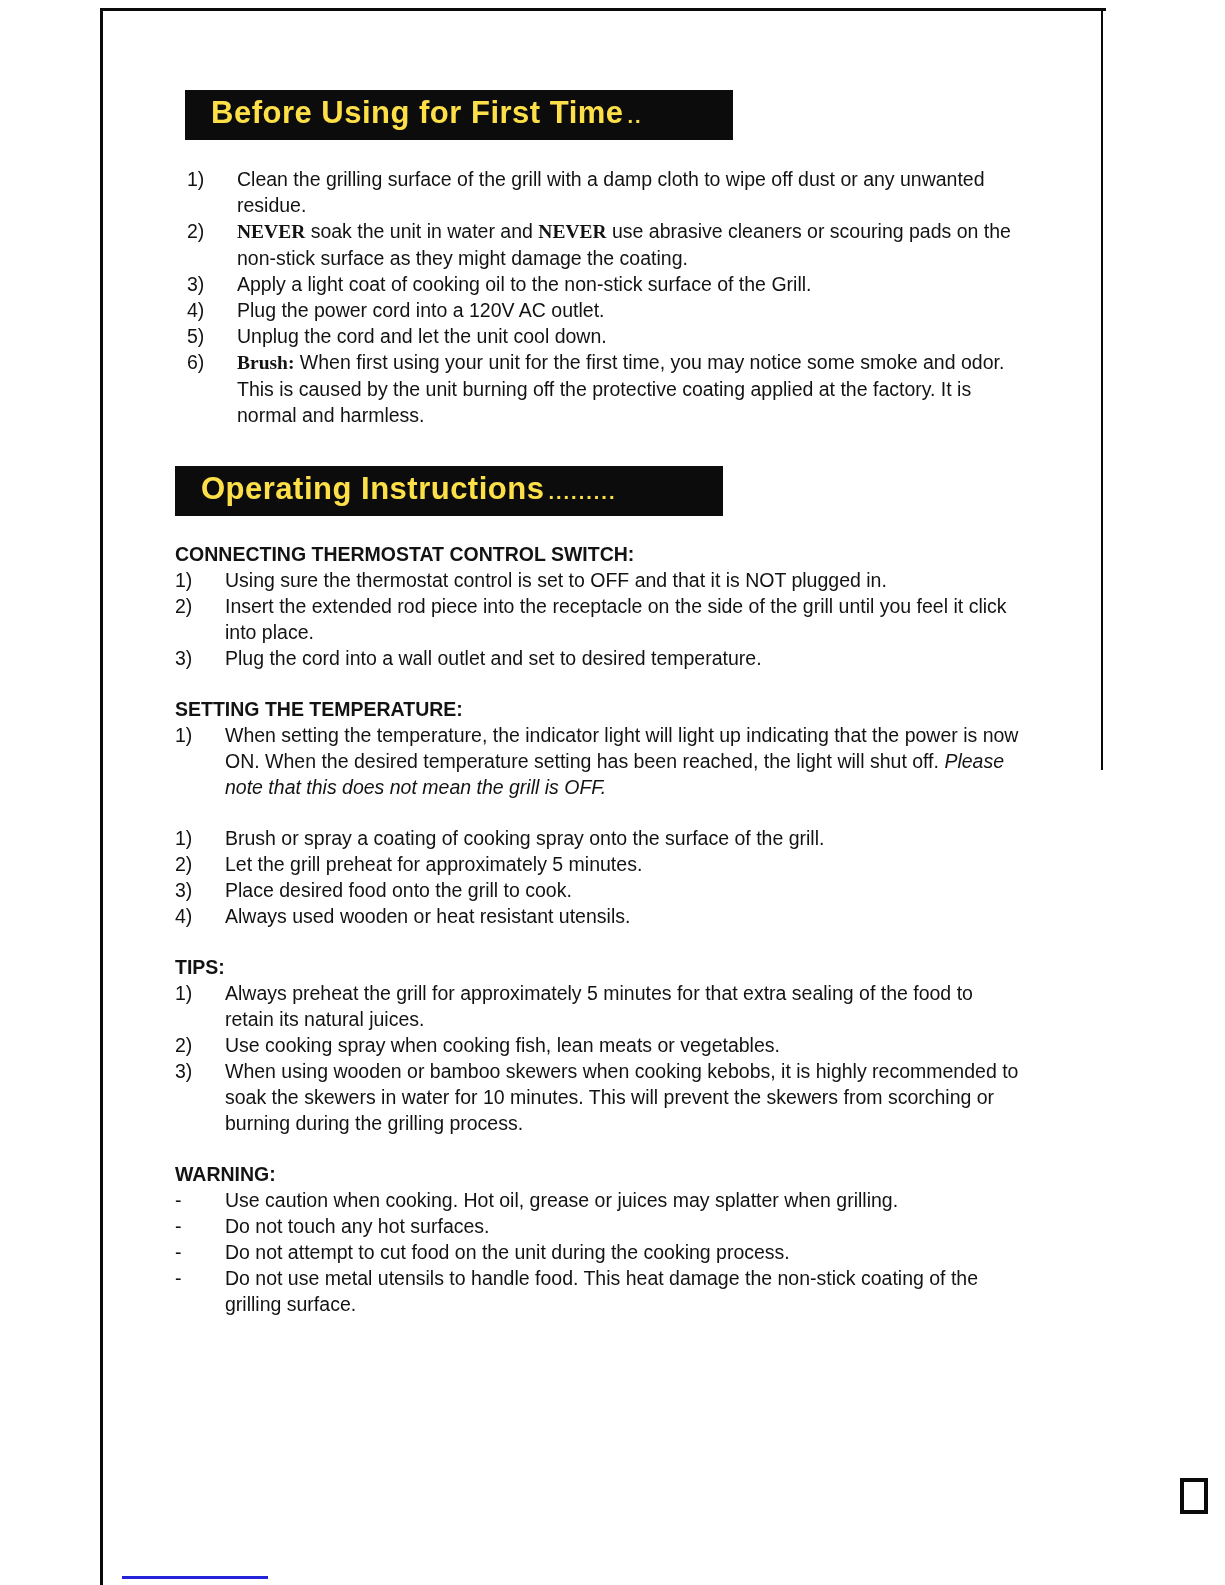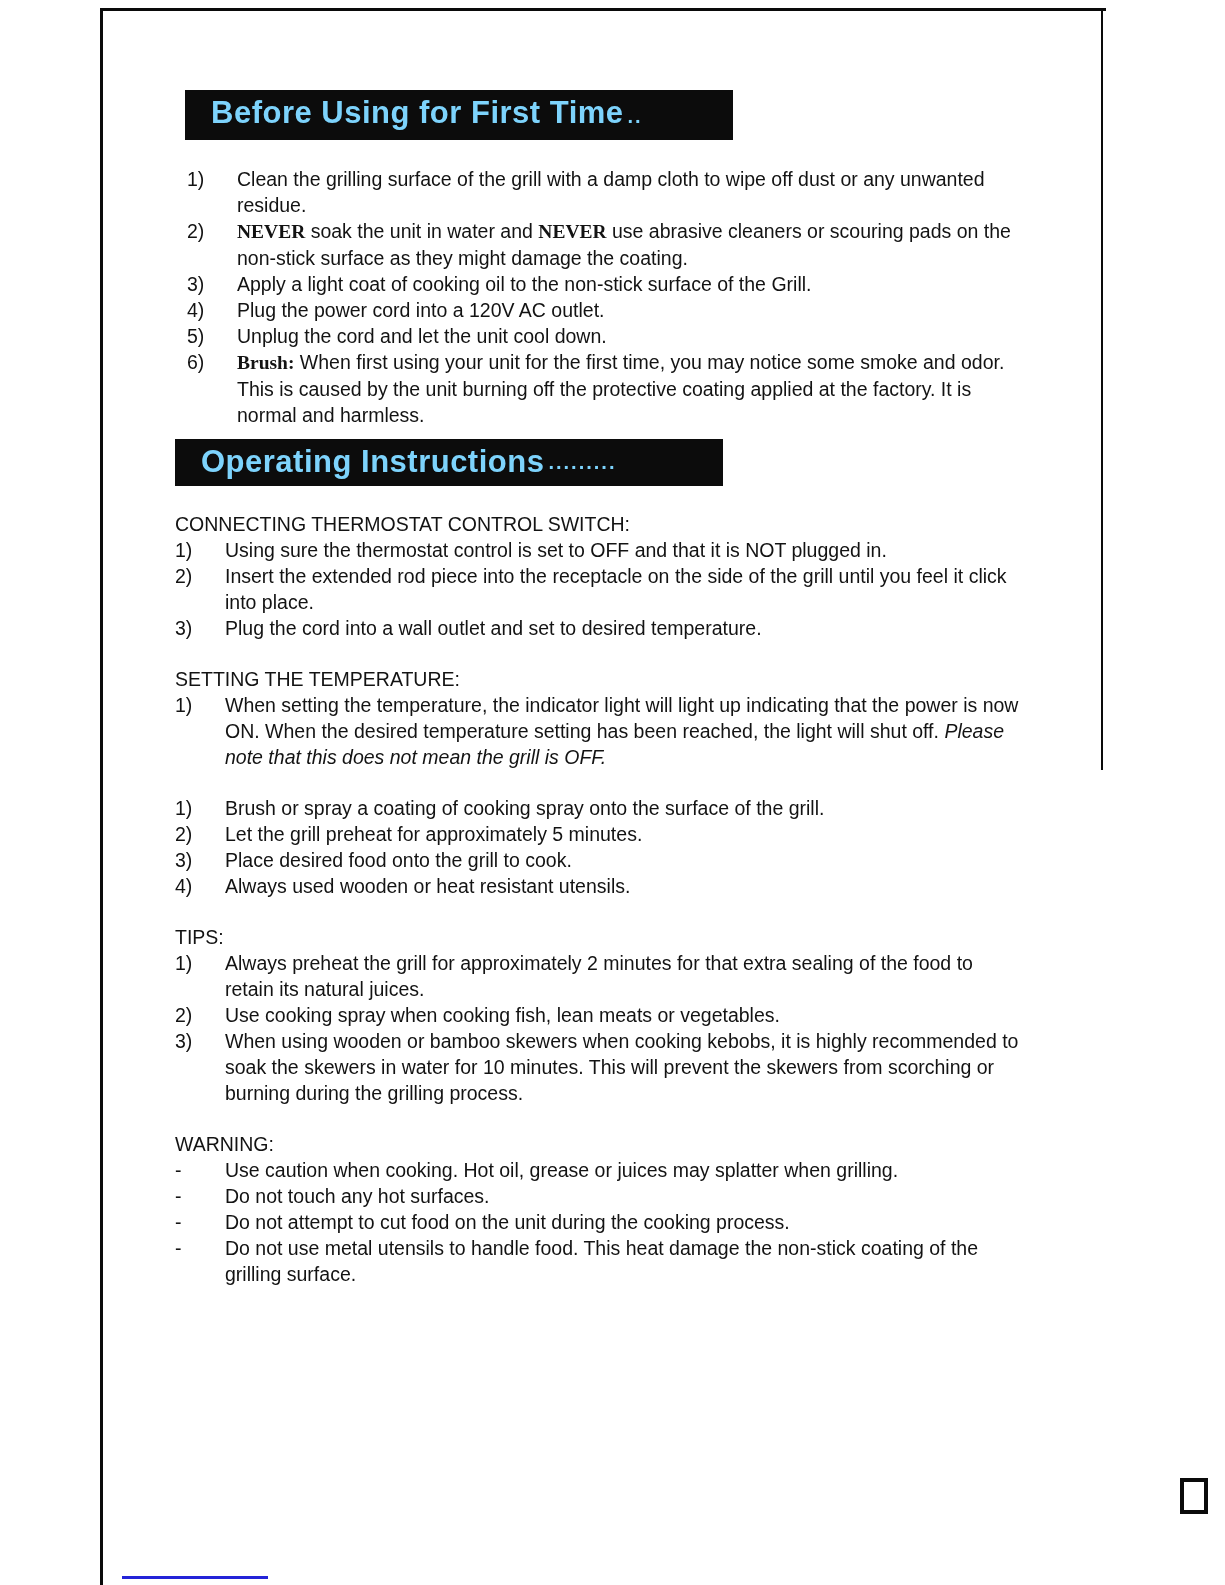--- a/index.html
+++ b/index.html
@@ -12,37 +12,37 @@
     overflow:hidden;
   }
   .frame-top{position:absolute;left:100px;top:8px;width:1006px;height:3px;background:#0a0a0a;}
   .frame-left{position:absolute;left:100px;top:8px;width:3px;height:1577px;background:#0a0a0a;}
   .frame-right{position:absolute;left:1101px;top:8px;width:2px;height:762px;background:#0a0a0a;}
   .content{
     position:absolute;left:175px;top:90px;width:848px;
     font-size:19.5px;line-height:26px;
   }
   .title-bar{
-    background:#0c0c0c;color:#7dd3fc;
+    background:#0c0c0c;color:#fde047;
     font-weight:bold;font-size:31px;line-height:34px;
     padding:6px 14px 7px 26px;
     width:548px;box-sizing:border-box;
     letter-spacing:0.5px;
     display:flex;align-items:baseline;
   }
   .bar1{margin-left:10px;}
-  .bar2{margin-top:11px;align-items:center;}
+  .bar2{margin-top:38px;}
   .title-dots{font-size:20px;font-weight:bold;letter-spacing:2px;margin-left:4px;}
   .list{margin-top:26px;}
   .list1{margin-left:12px;}
   .li{display:flex;align-items:flex-start;}
   .num{flex:0 0 50px;}
   .txt{flex:1;}
   .section{margin-top:25px;}
-  .sec-heading{font-weight:normal;}
+  .sec-heading{font-weight:bold;}
   b{font-weight:bold;font-family:Liberation Serif, serif;}
   .it{font-style:italic;}
   .link-underline{
     position:absolute;left:122px;top:1576px;width:146px;height:3px;
     background:#2323d8;cursor:pointer;
   }
   .corner-box{
     position:absolute;left:1180px;top:1478px;width:28px;height:36px;
     background:#ffffff;border:4px solid #0a0a0a;box-sizing:border-box;
   }
@@ -135,21 +135,21 @@
       <div class="li">
         <span class="num">4)</span>
         <span class="txt">Always used wooden or heat resistant utensils.</span>
       </div>
     </div>
 
     <div class="section">
       <div class="sec-heading">TIPS:</div>
       <div class="li">
         <span class="num">1)</span>
-        <span class="txt">Always preheat the grill for approximately 2 minutes for that extra sealing of the food to retain its natural juices.</span>
+        <span class="txt">Always preheat the grill for approximately 5 minutes for that extra sealing of the food to retain its natural juices.</span>
       </div>
       <div class="li">
         <span class="num">2)</span>
         <span class="txt">Use cooking spray when cooking fish, lean meats or vegetables.</span>
       </div>
       <div class="li">
         <span class="num">3)</span>
         <span class="txt">When using wooden or bamboo skewers when cooking kebobs, it is highly recommended to soak the skewers in water for 10 minutes.  This will prevent the skewers from scorching or burning during the grilling process.</span>
       </div>
     </div>

